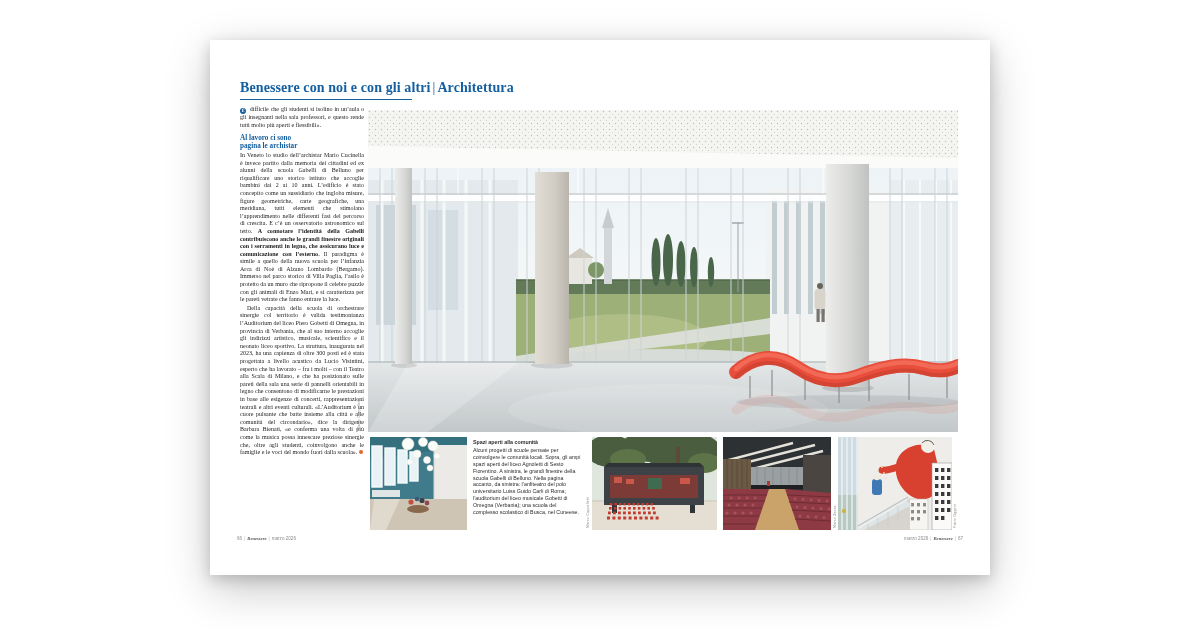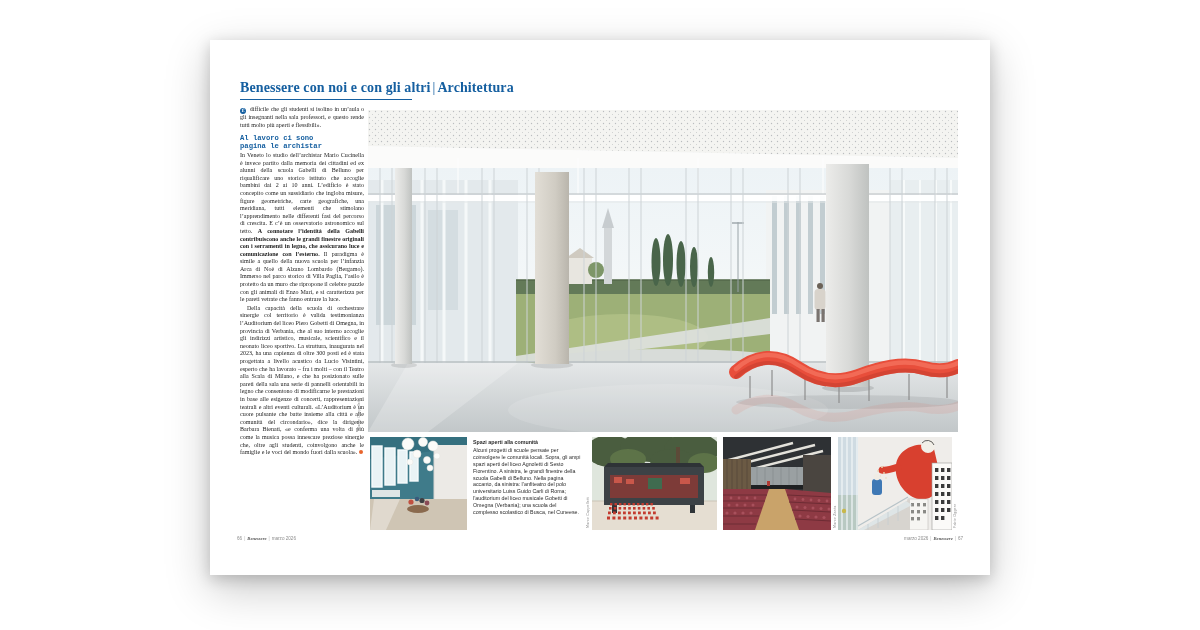--- a/index.html
+++ b/index.html
@@ -12,21 +12,21 @@
           letter-spacing:.1px;white-space:nowrap;}
   .kicker .sep{font-weight:normal;color:#155fa0;padding:0 2px;}
   .kicker-rule{position:absolute;left:30px;top:59px;width:172px;height:0;border-top:1.2px solid #155fa0;}
   
   .column{position:absolute;left:30px;top:66px;width:124px;height:432px;overflow:hidden;
           font-size:6.05px;line-height:7.6px;color:#1c1c1c;text-align:justify;}
   .column p{margin:0;}
   .lead-disc{display:inline-block;width:6.4px;height:6.4px;border-radius:50%;background:#155fa0;
              color:#fff;font-size:4.4px;line-height:6.4px;text-align:center;font-weight:bold;
              vertical-align:-1px;margin-right:1.5px;}
-  .subhead{font-family:Liberation Mono, monospace;font-weight:bold;color:#155fa0;font-size:7.2px;
+  .subhead{font-family:Liberation Serif, serif;font-weight:bold;color:#155fa0;font-size:7.2px;
            line-height:8.2px;margin:4px 0 2px !important;text-align:left;}
   .p2{text-indent:7px;margin-top:1px !important;}
   .end-dot{display:inline-block;width:4px;height:4px;border-radius:50%;background:#e8642c;
            margin-left:2px;vertical-align:0;}
   b{font-weight:bold;}
   
   .big-photo{position:absolute;left:158px;top:70px;width:590px;height:322px;overflow:hidden;background:#eef1f2;}
   .strip-photo{position:absolute;top:397px;height:93px;overflow:hidden;background:#eee;}
   .photo-a{left:160px;width:97px;}
   .photo-b{left:382px;width:125px;}

